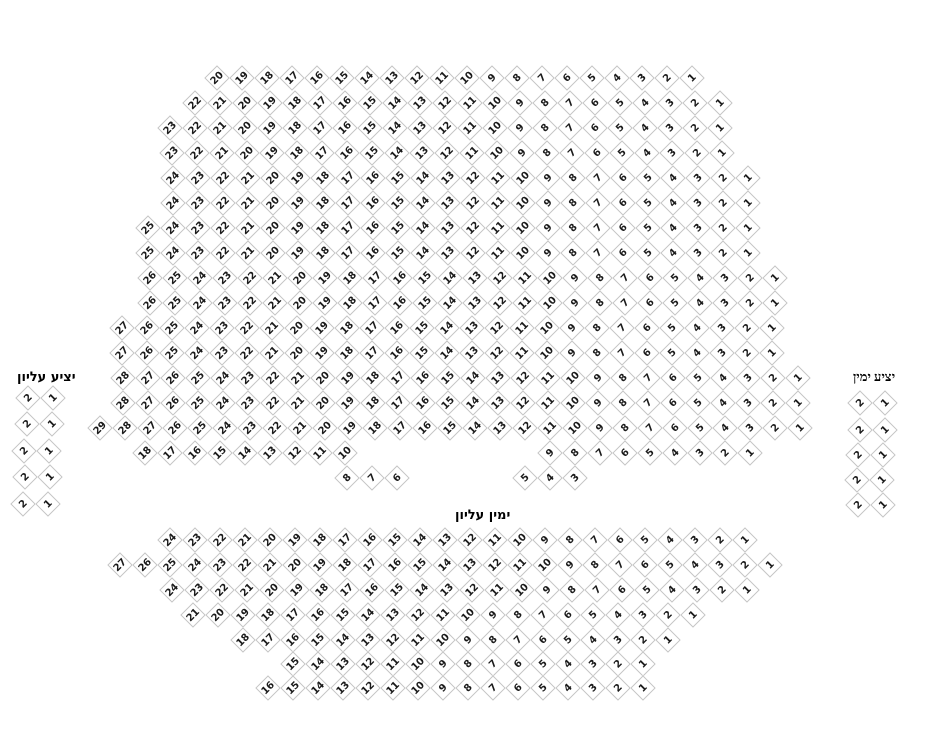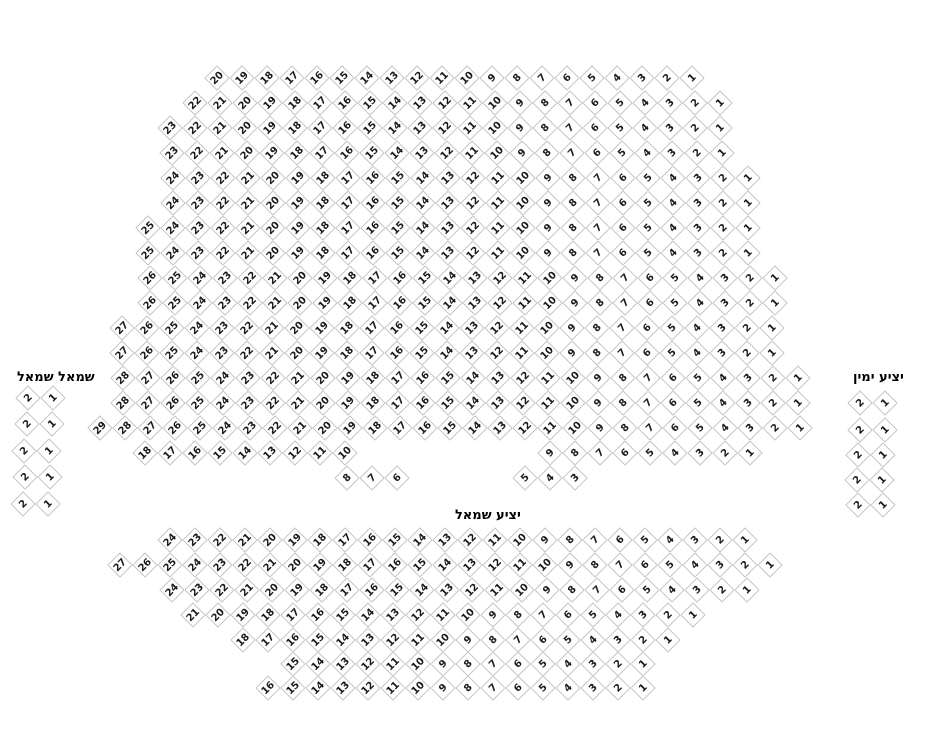--- a/index.html
+++ b/index.html
@@ -28,21 +28,21 @@
   }
   .section-label {
     position: absolute;
     font-size: 13px;
     font-weight: 700;
     color: #000000;
     direction: rtl;
     white-space: nowrap;
   }
   #label-left-balcony  { left: 17px;  top: 369px; }
-  #label-right-balcony { left: 853px; top: 369px; }
+  #label-right-balcony { left: 853px; top: 369px; font-family: Liberation Serif, serif; }
   #label-upper-balcony { left: 455px; top: 507px; }
   .seat {
     position: absolute;
     box-sizing: border-box;
     width: 18px;
     height: 18px;
     background: #ffffff;
     border: 1px solid #c6c6c6;
     transform: rotate(-45deg);
     display: flex;
@@ -52,23 +52,23 @@
     font-weight: 700;
     color: #1a1a1a;
     cursor: pointer;
     line-height: 1;
   }
 </style>
 </head>
 <body>
 
 <div id="viewport">
-  <div class="section-label" id="label-left-balcony">שמאל שמאל</div>
+  <div class="section-label" id="label-left-balcony">יציע עליון</div>
   <div class="section-label" id="label-right-balcony">יציע ימין</div>
-  <div class="section-label" id="label-upper-balcony">יציע שמאל</div>
+  <div class="section-label" id="label-upper-balcony">ימין עליון</div>
   <div id="seat-map">
       <div class="seat" style="left: 208px; top: 69px; border-color: rgb(198, 198, 198); background: rgb(255, 255, 255); color: rgb(26, 26, 26);">20</div>
       <div class="seat" style="left: 233px; top: 69px; border-color: rgb(198, 198, 198); background: rgb(255, 255, 255); color: rgb(26, 26, 26);">19</div>
       <div class="seat" style="left: 258px; top: 69px; border-color: rgb(198, 198, 198); background: rgb(255, 255, 255); color: rgb(26, 26, 26);">18</div>
       <div class="seat" style="left: 283px; top: 69px; border-color: rgb(198, 198, 198); background: rgb(255, 255, 255); color: rgb(26, 26, 26);">17</div>
       <div class="seat" style="left: 308px; top: 69px; border-color: rgb(198, 198, 198); background: rgb(255, 255, 255); color: rgb(26, 26, 26);">16</div>
       <div class="seat" style="left: 333px; top: 69px; border-color: rgb(198, 198, 198); background: rgb(255, 255, 255); color: rgb(26, 26, 26);">15</div>
       <div class="seat" style="left: 358px; top: 69px; border-color: rgb(198, 198, 198); background: rgb(255, 255, 255); color: rgb(26, 26, 26);">14</div>
       <div class="seat" style="left: 383px; top: 69px; border-color: rgb(198, 198, 198); background: rgb(255, 255, 255); color: rgb(26, 26, 26);">13</div>
       <div class="seat" style="left: 408px; top: 69px; border-color: rgb(198, 198, 198); background: rgb(255, 255, 255); color: rgb(26, 26, 26);">12</div>

